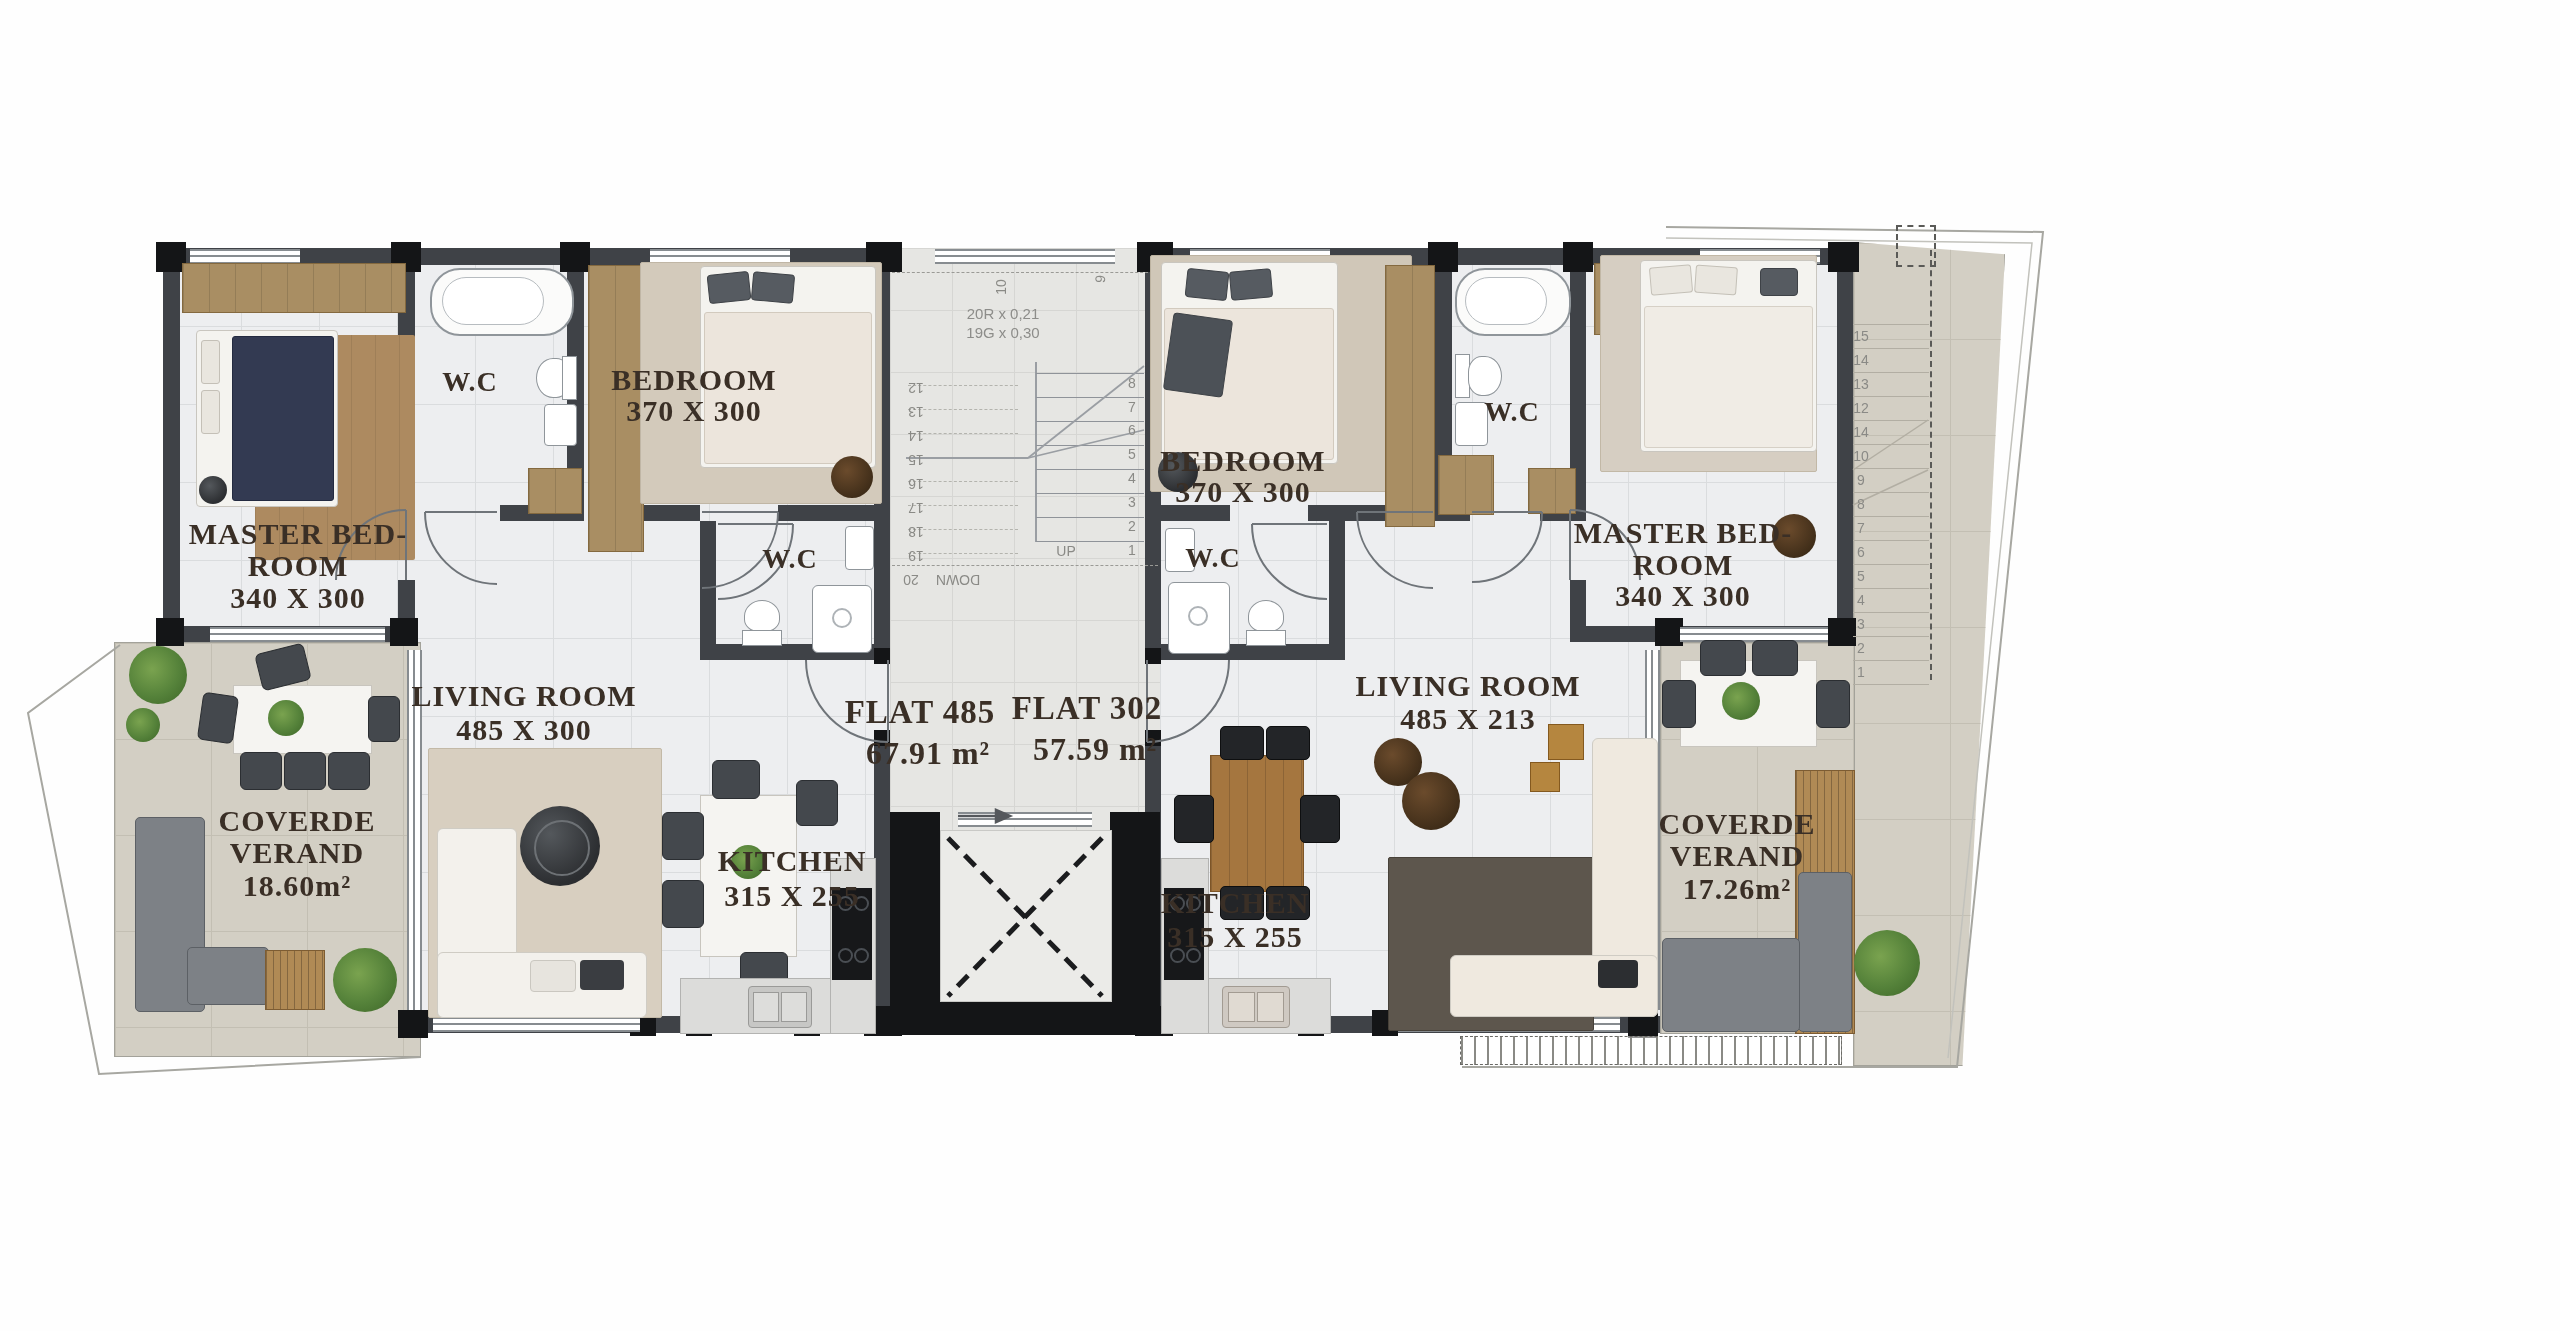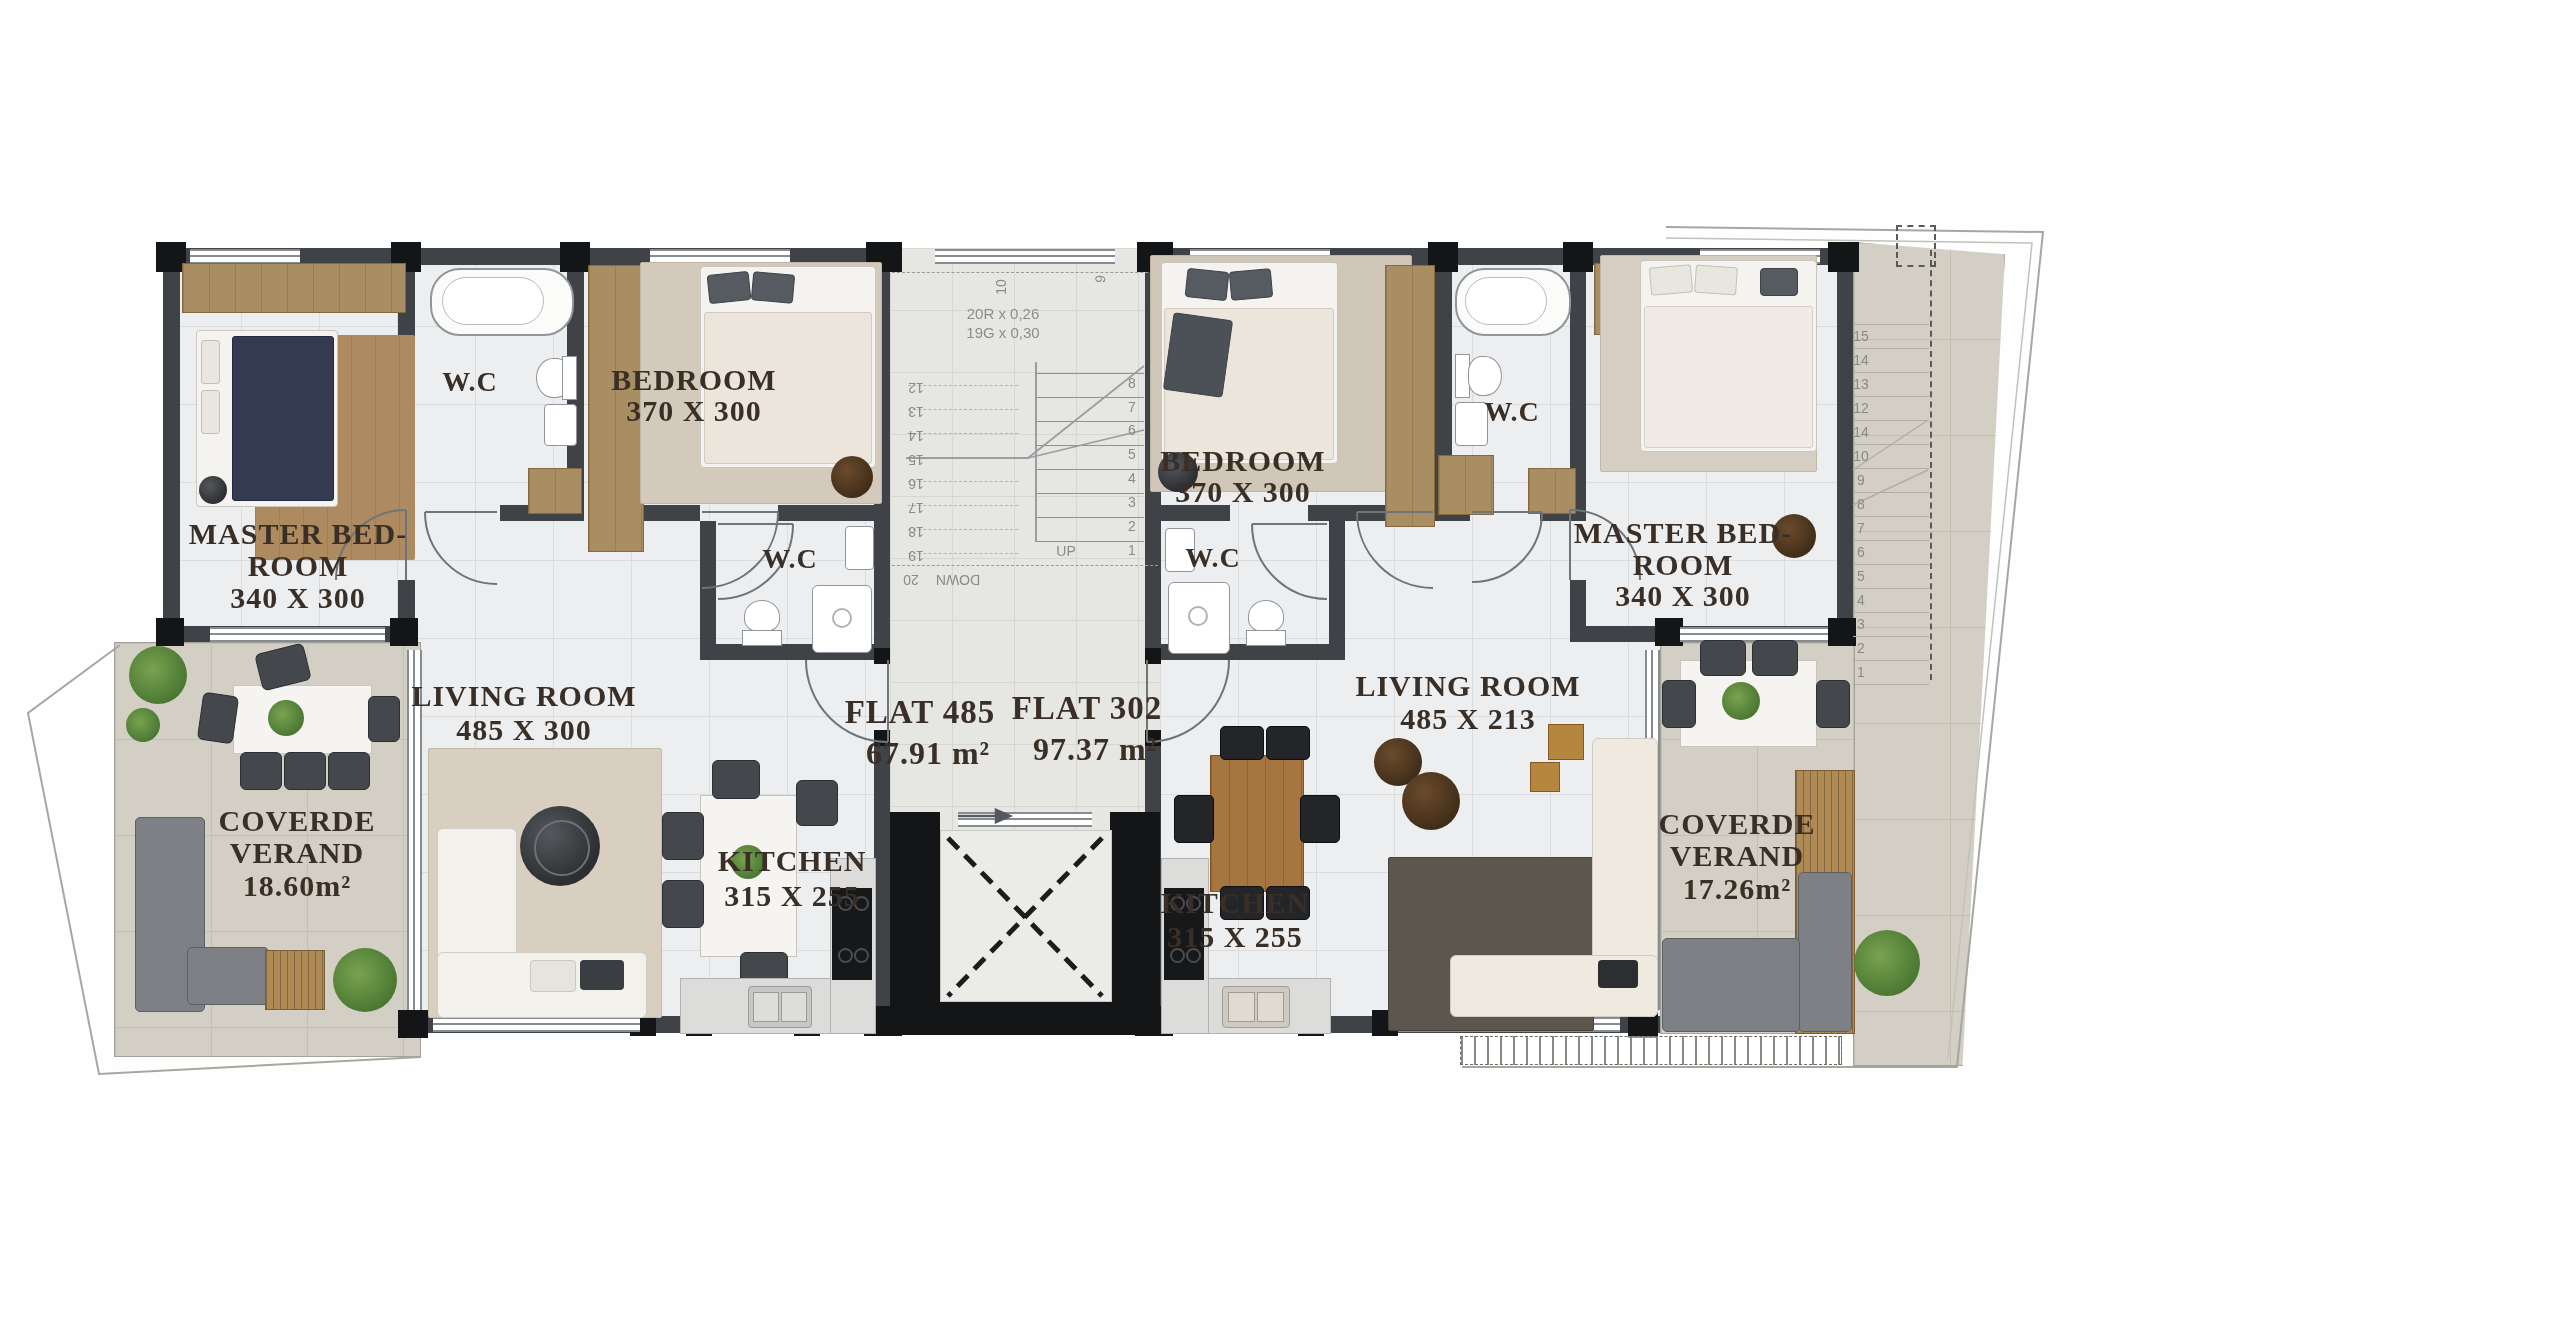--- a/index.html
+++ b/index.html
@@ -404,21 +404,21 @@
   <div class="lbl" style="left:792px;top:861px;font-size:30px;">KITCHEN</div>
   <div class="lbl" style="left:792px;top:896px;font-size:30px;">315 X 255</div>
 
   <div class="lbl" style="left:297px;top:821px;font-size:30px;">COVERDE</div>
   <div class="lbl" style="left:297px;top:853px;font-size:30px;">VERAND</div>
   <div class="lbl" style="left:297px;top:886px;font-size:30px;">18.60m²</div>
 
   <div class="lbl" style="left:920px;top:712px;font-size:33px;">FLAT 485</div>
   <div class="lbl" style="left:928px;top:753px;font-size:32px;">67.91 m²</div>
   <div class="lbl" style="left:1087px;top:708px;font-size:33px;">FLAT 302</div>
-  <div class="lbl" style="left:1095px;top:749px;font-size:32px;">97.37 m²</div>
+  <div class="lbl" style="left:1095px;top:749px;font-size:32px;">57.59 m²</div>
 
   <div class="lbl" style="left:1243px;top:461px;font-size:30px;">BEDROOM</div>
   <div class="lbl" style="left:1243px;top:492px;font-size:30px;">370 X 300</div>
 
   <div class="lbl" style="left:1213px;top:558px;font-size:28px;">W.C</div>
   <div class="lbl" style="left:1512px;top:412px;font-size:28px;">W.C</div>
 
   <div class="lbl" style="left:1683px;top:533px;font-size:30px;">MASTER BED-</div>
   <div class="lbl" style="left:1683px;top:565px;font-size:30px;">ROOM</div>
   <div class="lbl" style="left:1683px;top:596px;font-size:30px;">340 X 300</div>
@@ -426,21 +426,21 @@
   <div class="lbl" style="left:1468px;top:686px;font-size:30px;">LIVING ROOM</div>
   <div class="lbl" style="left:1468px;top:719px;font-size:30px;">485 X 213</div>
 
   <div class="lbl" style="left:1235px;top:903px;font-size:30px;">KITCHEN</div>
   <div class="lbl" style="left:1235px;top:937px;font-size:30px;">315 X 255</div>
 
   <div class="lbl" style="left:1737px;top:824px;font-size:30px;">COVERDE</div>
   <div class="lbl" style="left:1737px;top:856px;font-size:30px;">VERAND</div>
   <div class="lbl" style="left:1737px;top:889px;font-size:30px;">17.26m²</div>
 
-  <div class="spec" style="left:1003px;top:313px;">20R x 0,26</div>
+  <div class="spec" style="left:1003px;top:313px;">20R x 0,21</div>
   <div class="spec" style="left:1003px;top:332px;">19G x 0,30</div>
 
   <div id="stair-nums" class="abs" style="left:0;top:0;width:2560px;height:1331px;">
       <span class="snum" style="left: 1132px; top: 550px; transform: translate(-50%, -50%);">1</span>
       <span class="snum" style="left: 1132px; top: 526px; transform: translate(-50%, -50%);">2</span>
       <span class="snum" style="left: 1132px; top: 502px; transform: translate(-50%, -50%);">3</span>
       <span class="snum" style="left: 1132px; top: 478px; transform: translate(-50%, -50%);">4</span>
       <span class="snum" style="left: 1132px; top: 454px; transform: translate(-50%, -50%);">5</span>
       <span class="snum" style="left: 1132px; top: 430px; transform: translate(-50%, -50%);">6</span>
       <span class="snum" style="left: 1132px; top: 407px; transform: translate(-50%, -50%);">7</span>

